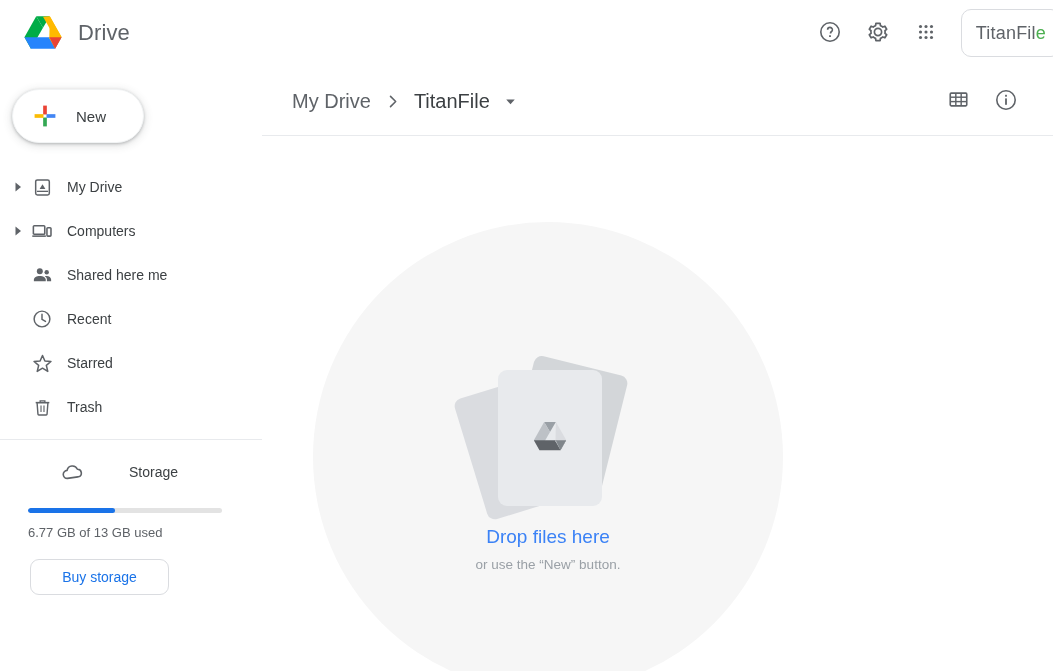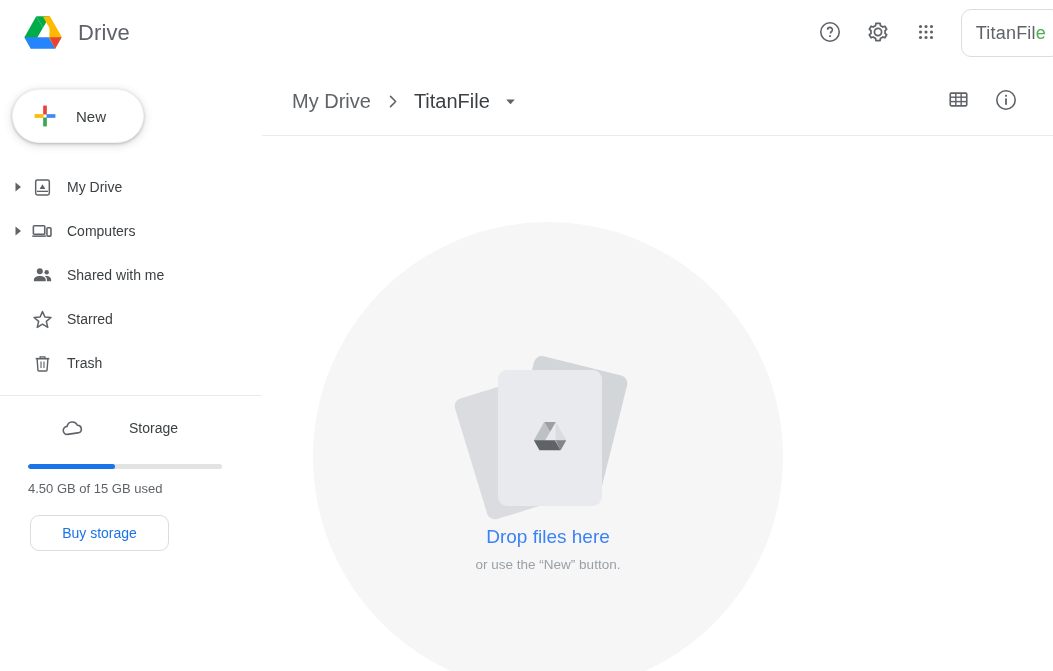--- a/index.html
+++ b/index.html
@@ -280,23 +280,33 @@
     <div class="nav-item">
       <span class="caret-spacer"></span>
       <span class="nav-icon">
         <svg viewBox="0 0 24 24" width="23" height="23">
           <circle cx="9.2" cy="7.6" r="3.1" fill="#5f6368"></circle>
           <path fill="#5f6368" d="M9.2 12.4c-3.3 0-6.2 1.7-6.2 3.8v1.9h12.4v-1.9c0-2.1-2.9-3.8-6.2-3.8z"></path>
           <circle cx="16.4" cy="8.6" r="2.3" fill="#5f6368"></circle>
           <path fill="#5f6368" d="M16.4 12.4c-.7 0-1.4.1-2 .3 1.3.8 2.2 1.9 2.2 3.3v2.1h4.4v-1.9c0-2-2.1-3.8-4.6-3.8z"></path>
         </svg>
       </span>
-      <span class="nav-label">Shared with me</span>
-    </div>
-
+      <span class="nav-label">Shared here me</span>
+    </div>
+
+    <div class="nav-item">
+      <span class="caret-spacer"></span>
+      <span class="nav-icon">
+        <svg viewBox="0 0 24 24" width="22" height="22">
+          <circle cx="12" cy="12" r="8.6" fill="none" stroke="#5f6368" stroke-width="1.6"></circle>
+          <path d="M12 6.8 V12.3 L15.8 14.6" fill="none" stroke="#5f6368" stroke-width="1.6" stroke-linecap="round"></path>
+        </svg>
+      </span>
+      <span class="nav-label">Recent</span>
+    </div>
 
     <div class="nav-item">
       <span class="caret-spacer"></span>
       <span class="nav-icon">
         <svg viewBox="0 0 24 24" width="23" height="23">
           <path fill="none" stroke="#5f6368" stroke-width="1.6" stroke-linejoin="round" d="M12 3.6 L14.5 9.4 L20.8 9.9 L16 14 L17.5 20.2 L12 16.9 L6.5 20.2 L8 14 L3.2 9.9 L9.5 9.4 Z"></path>
         </svg>
       </span>
       <span class="nav-label">Starred</span>
     </div>
@@ -325,21 +335,21 @@
       <svg viewBox="0 0 24 24" width="24" height="24">
         <path fill="none" stroke="#5f6368" stroke-width="1.6" stroke-linejoin="round" d="M6.4 18.4 a4 4 0 0 1-.3-8 a5.4 5.4 0 0 1 10.3-1.1 a3.8 3.8 0 0 1 1 7.5 a3 3 0 0 1-.6.1 Z"></path>
       </svg>
     </span>
     <span class="nav-label">Storage</span>
   </div>
 
   <div class="progress-track">
     <div class="progress-fill" id="storage-fill" style="width: 45%; background: rgb(26, 115, 232);"></div>
   </div>
-  <div class="storage-text">4.50 GB of 15 GB used</div>
+  <div class="storage-text">6.77 GB of 13 GB used</div>
   <button class="buy-btn">Buy storage</button>
 </div>
 
 <div class="main">
 
   <div class="crumbbar">
     <span class="crumb">My Drive</span>
     <span class="crumb-sep">
       <svg viewBox="0 0 24 24" width="19" height="19">
         <path fill="none" stroke="#5f6368" stroke-width="2" stroke-linecap="round" stroke-linejoin="round" d="M9.5 5.5 L16 12 L9.5 18.5"></path>

